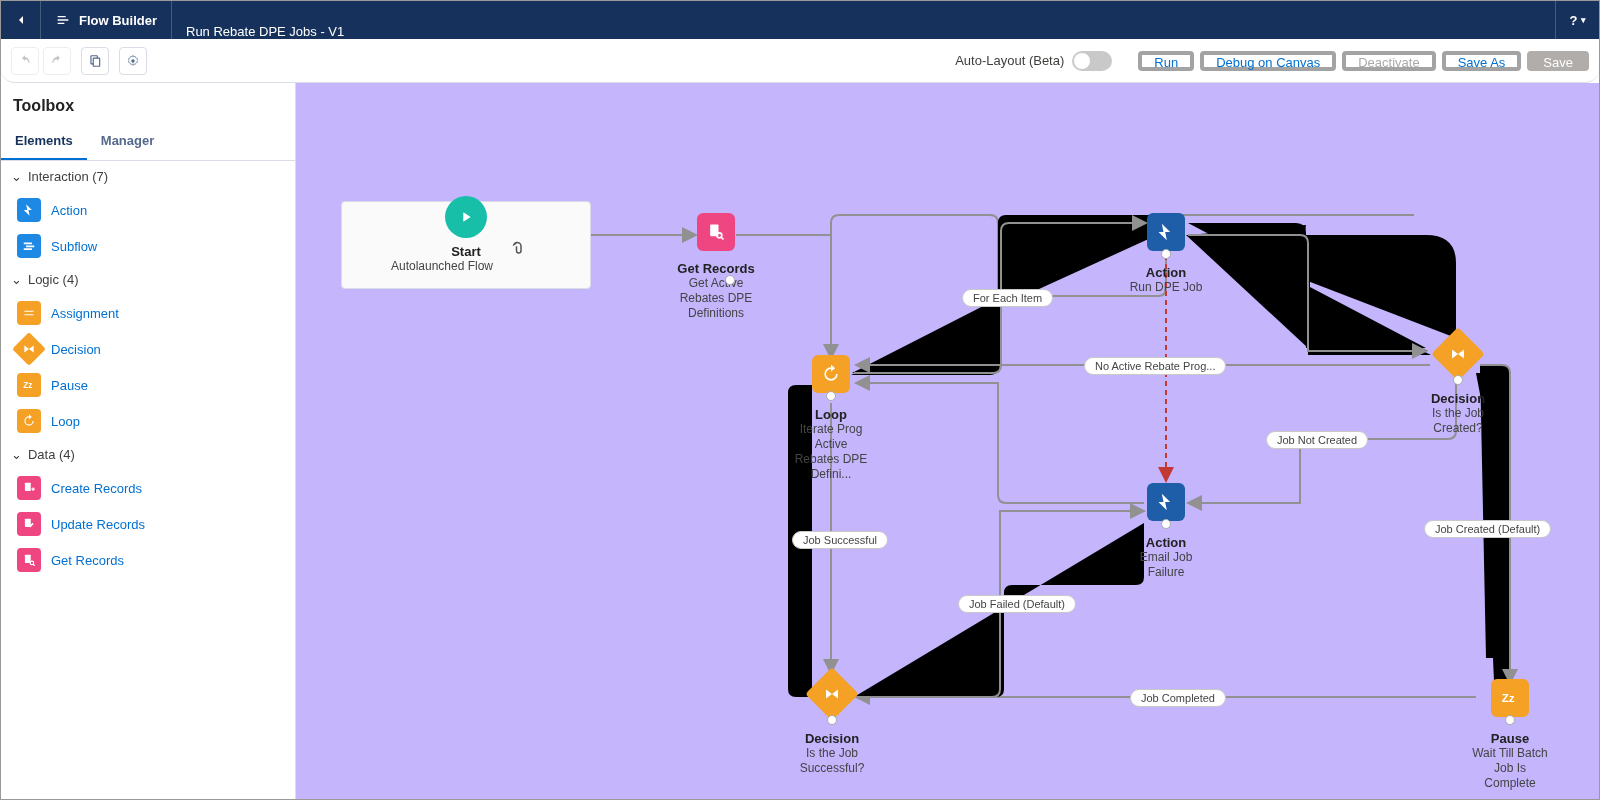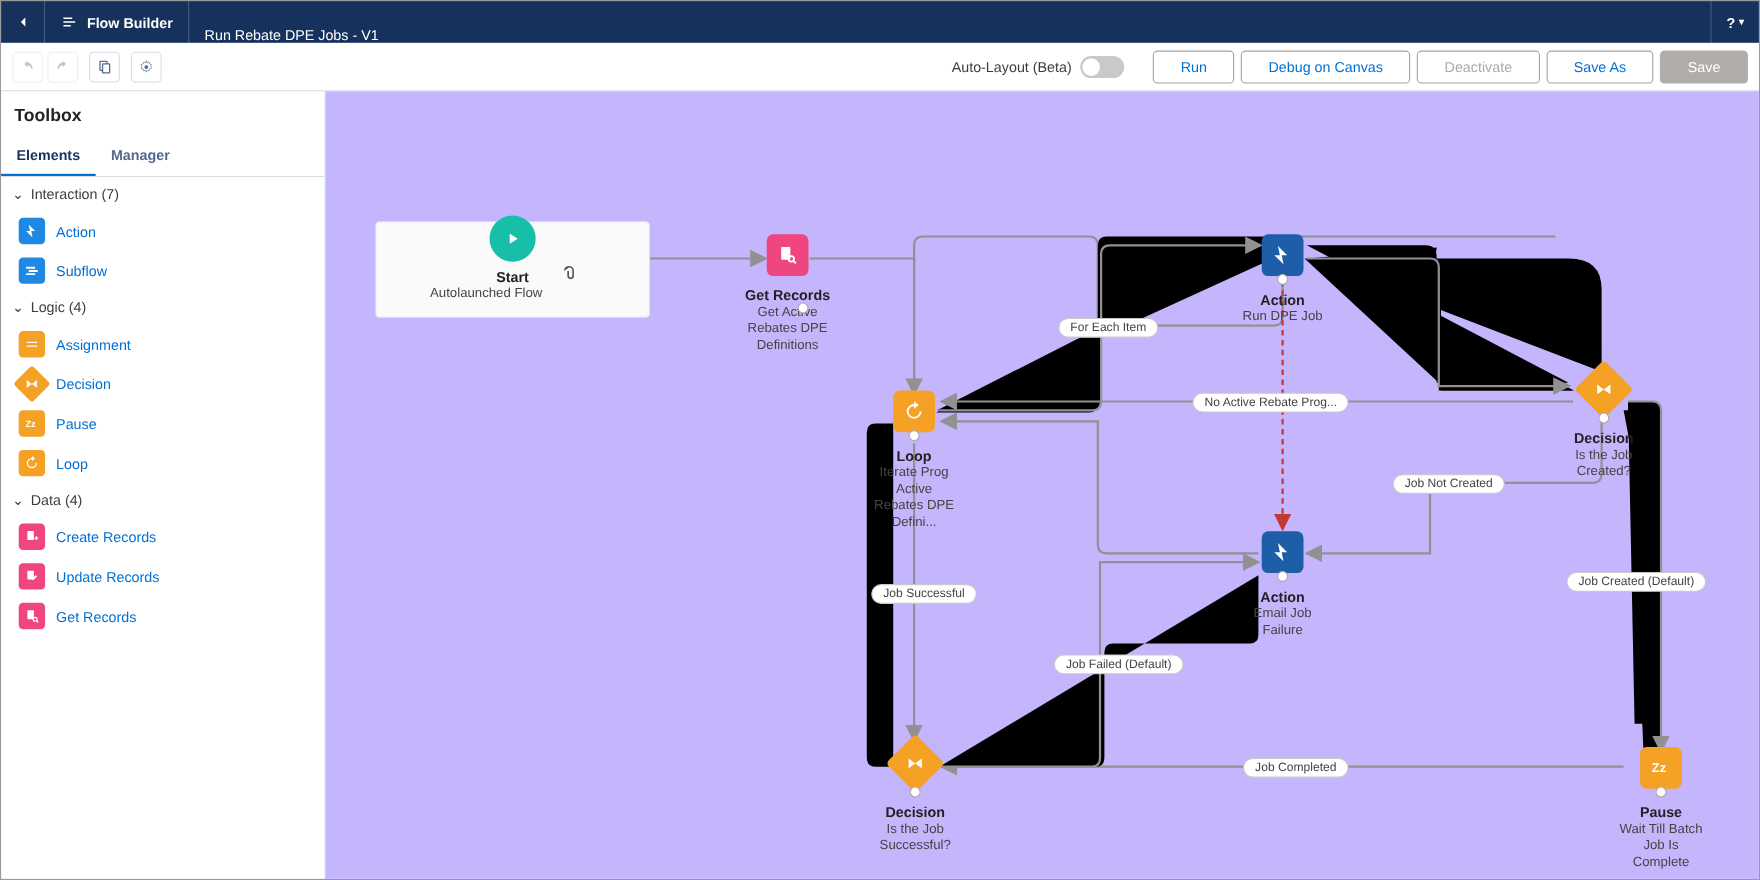--- a/index.html
+++ b/index.html
@@ -7,28 +7,28 @@
 
 
 .header { background: #16325c; color: #fff; height: 38px; display: flex; align-items: flex-end; }
 .header .back { width: 40px; height: 38px; display: flex; align-items: center; justify-content: center; border-right: 1px solid rgba(255,255,255,0.2); cursor: pointer; }
 .header .app { display: flex; align-items: center; gap: 8px; padding: 0 14px; border-right: 1px solid rgba(255,255,255,0.2); font-weight: 600; height: 100%; }
 .header .app svg { width: 16px; height: 16px; fill: #fff; }
 .header .title { padding: 0 14px; flex: 1; }
 .header .help { width: 44px; height: 38px; display: flex; align-items: center; justify-content: center; border-left: 1px solid rgba(255,255,255,0.2); cursor: pointer; font-weight: bold; }
 
 
-.toolbar { height: 44px; border-bottom: 1px solid #d8dde6; display: flex; align-items: center; padding: 0 10px; background: #fff; }
+.toolbar { height: 44px; border-bottom: 1px solid #d8dde6; display: flex; align-items: center; padding: 0 10px; background: #fff; border-radius: 14px; }
 .iconbtn { width: 28px; height: 28px; border: 1px solid #d8dde6; border-radius: 4px; background: #fff; display: flex; align-items: center; justify-content: center; margin-right: 4px; cursor: pointer; color: #54698d; }
 .iconbtn.disabled { opacity: 0.5; cursor: default; }
 .toolbar .spacer { flex: 1; }
 .toolbar .autolayout { display: flex; align-items: center; gap: 8px; margin-right: 20px; color: #3e3e3c; }
 .toggle { width: 40px; height: 20px; border-radius: 10px; background: #c9c9c9; position: relative; }
 .toggle::after { content: ""; position: absolute; width: 16px; height: 16px; background: #fff; border-radius: 50%; top: 2px; left: 2px; }
-.btn { height: 30px; padding: 0 24px; border-radius: 4px; border: 1px solid #a3a3a3; background: #fff; color: #0070d2; cursor: pointer; margin-left: 6px; font-size: 13px; }
+.btn { height: 20px; padding: 0 12px; border-radius: 4px; border: 4px solid #a3a3a3; background: #fff; color: #0070d2; cursor: pointer; margin-left: 6px; font-size: 13px; }
 .btn.disabled { color: #aaa; cursor: default; }
 .btn.primary { background: #b0adab; color: #fff; border-color: #b0adab; }
 
 
 .body { display: flex; height: calc(800px - 38px - 44px - 2px); }
 .sidebar { width: 295px; border-right: 1px solid #d8dde6; display: flex; flex-direction: column; }
 .sidebar h2 { font-size: 16px; font-weight: 600; padding: 14px 12px 8px; }
 .tabs { display: flex; border-bottom: 1px solid #d8dde6; }
 .tab { padding: 10px 14px; cursor: pointer; color: #54698d; font-weight: 600; font-size: 13px; }
 .tab.active { color: #16325c; border-bottom: 2px solid #0070d2; }

